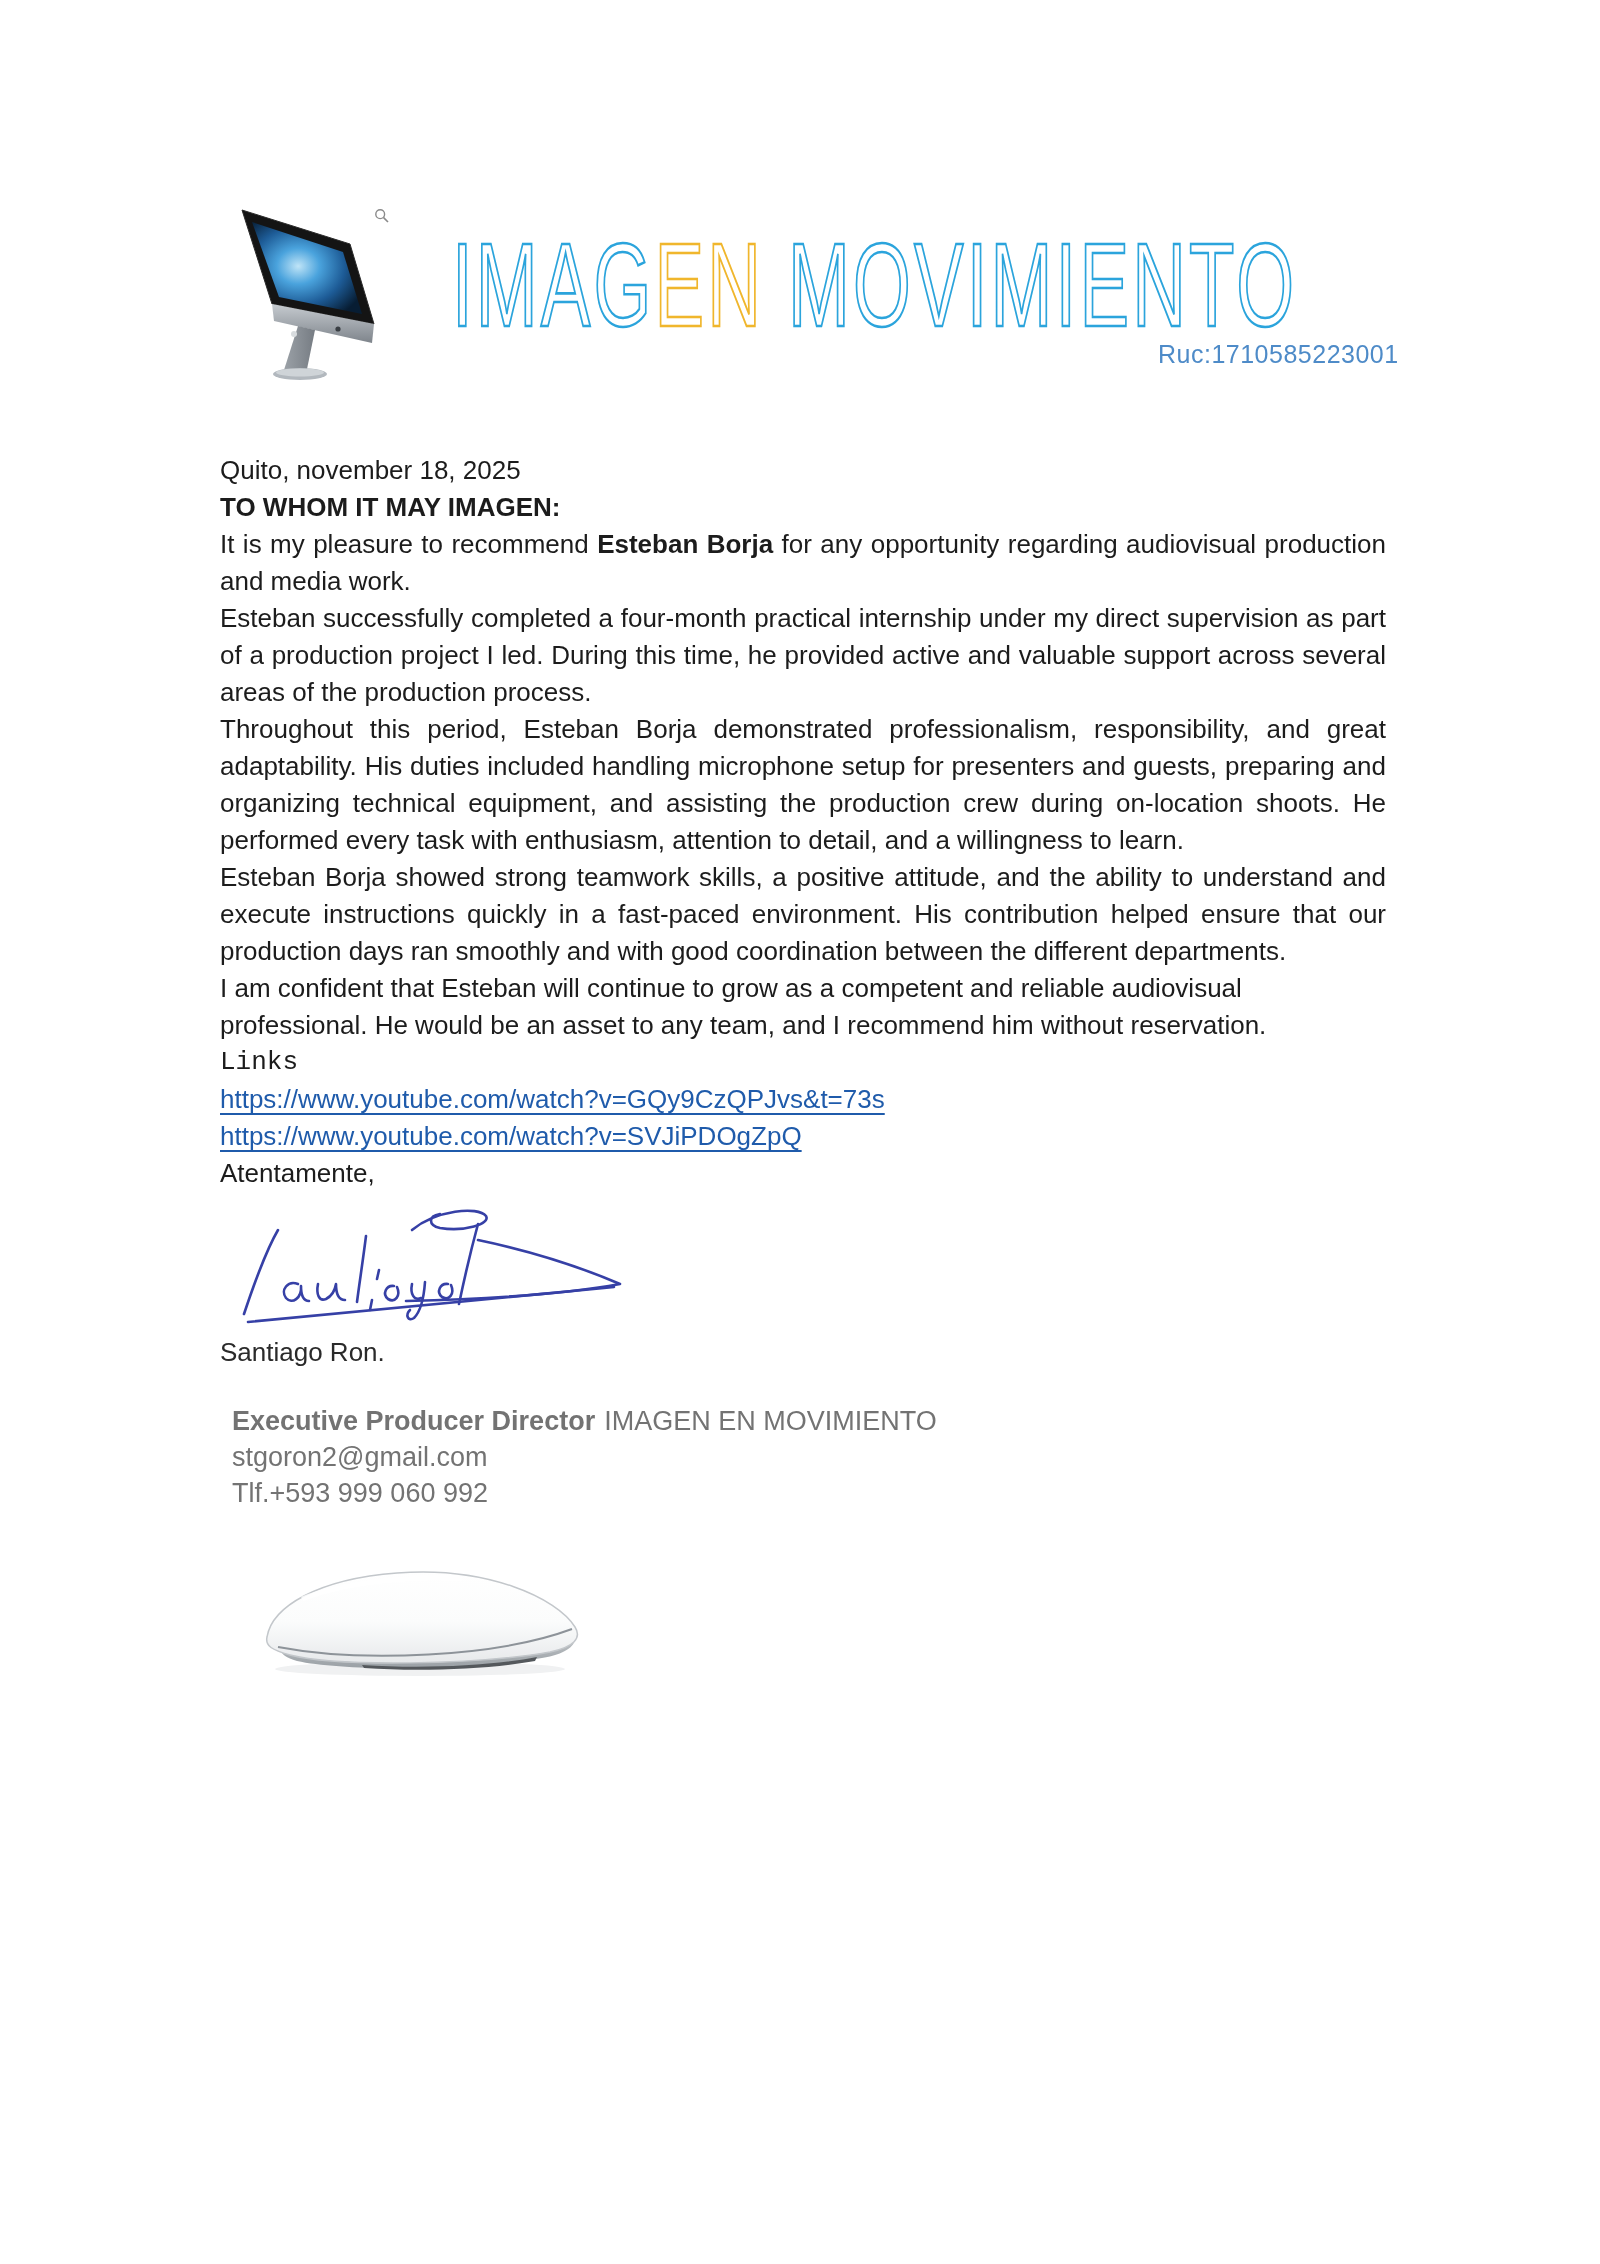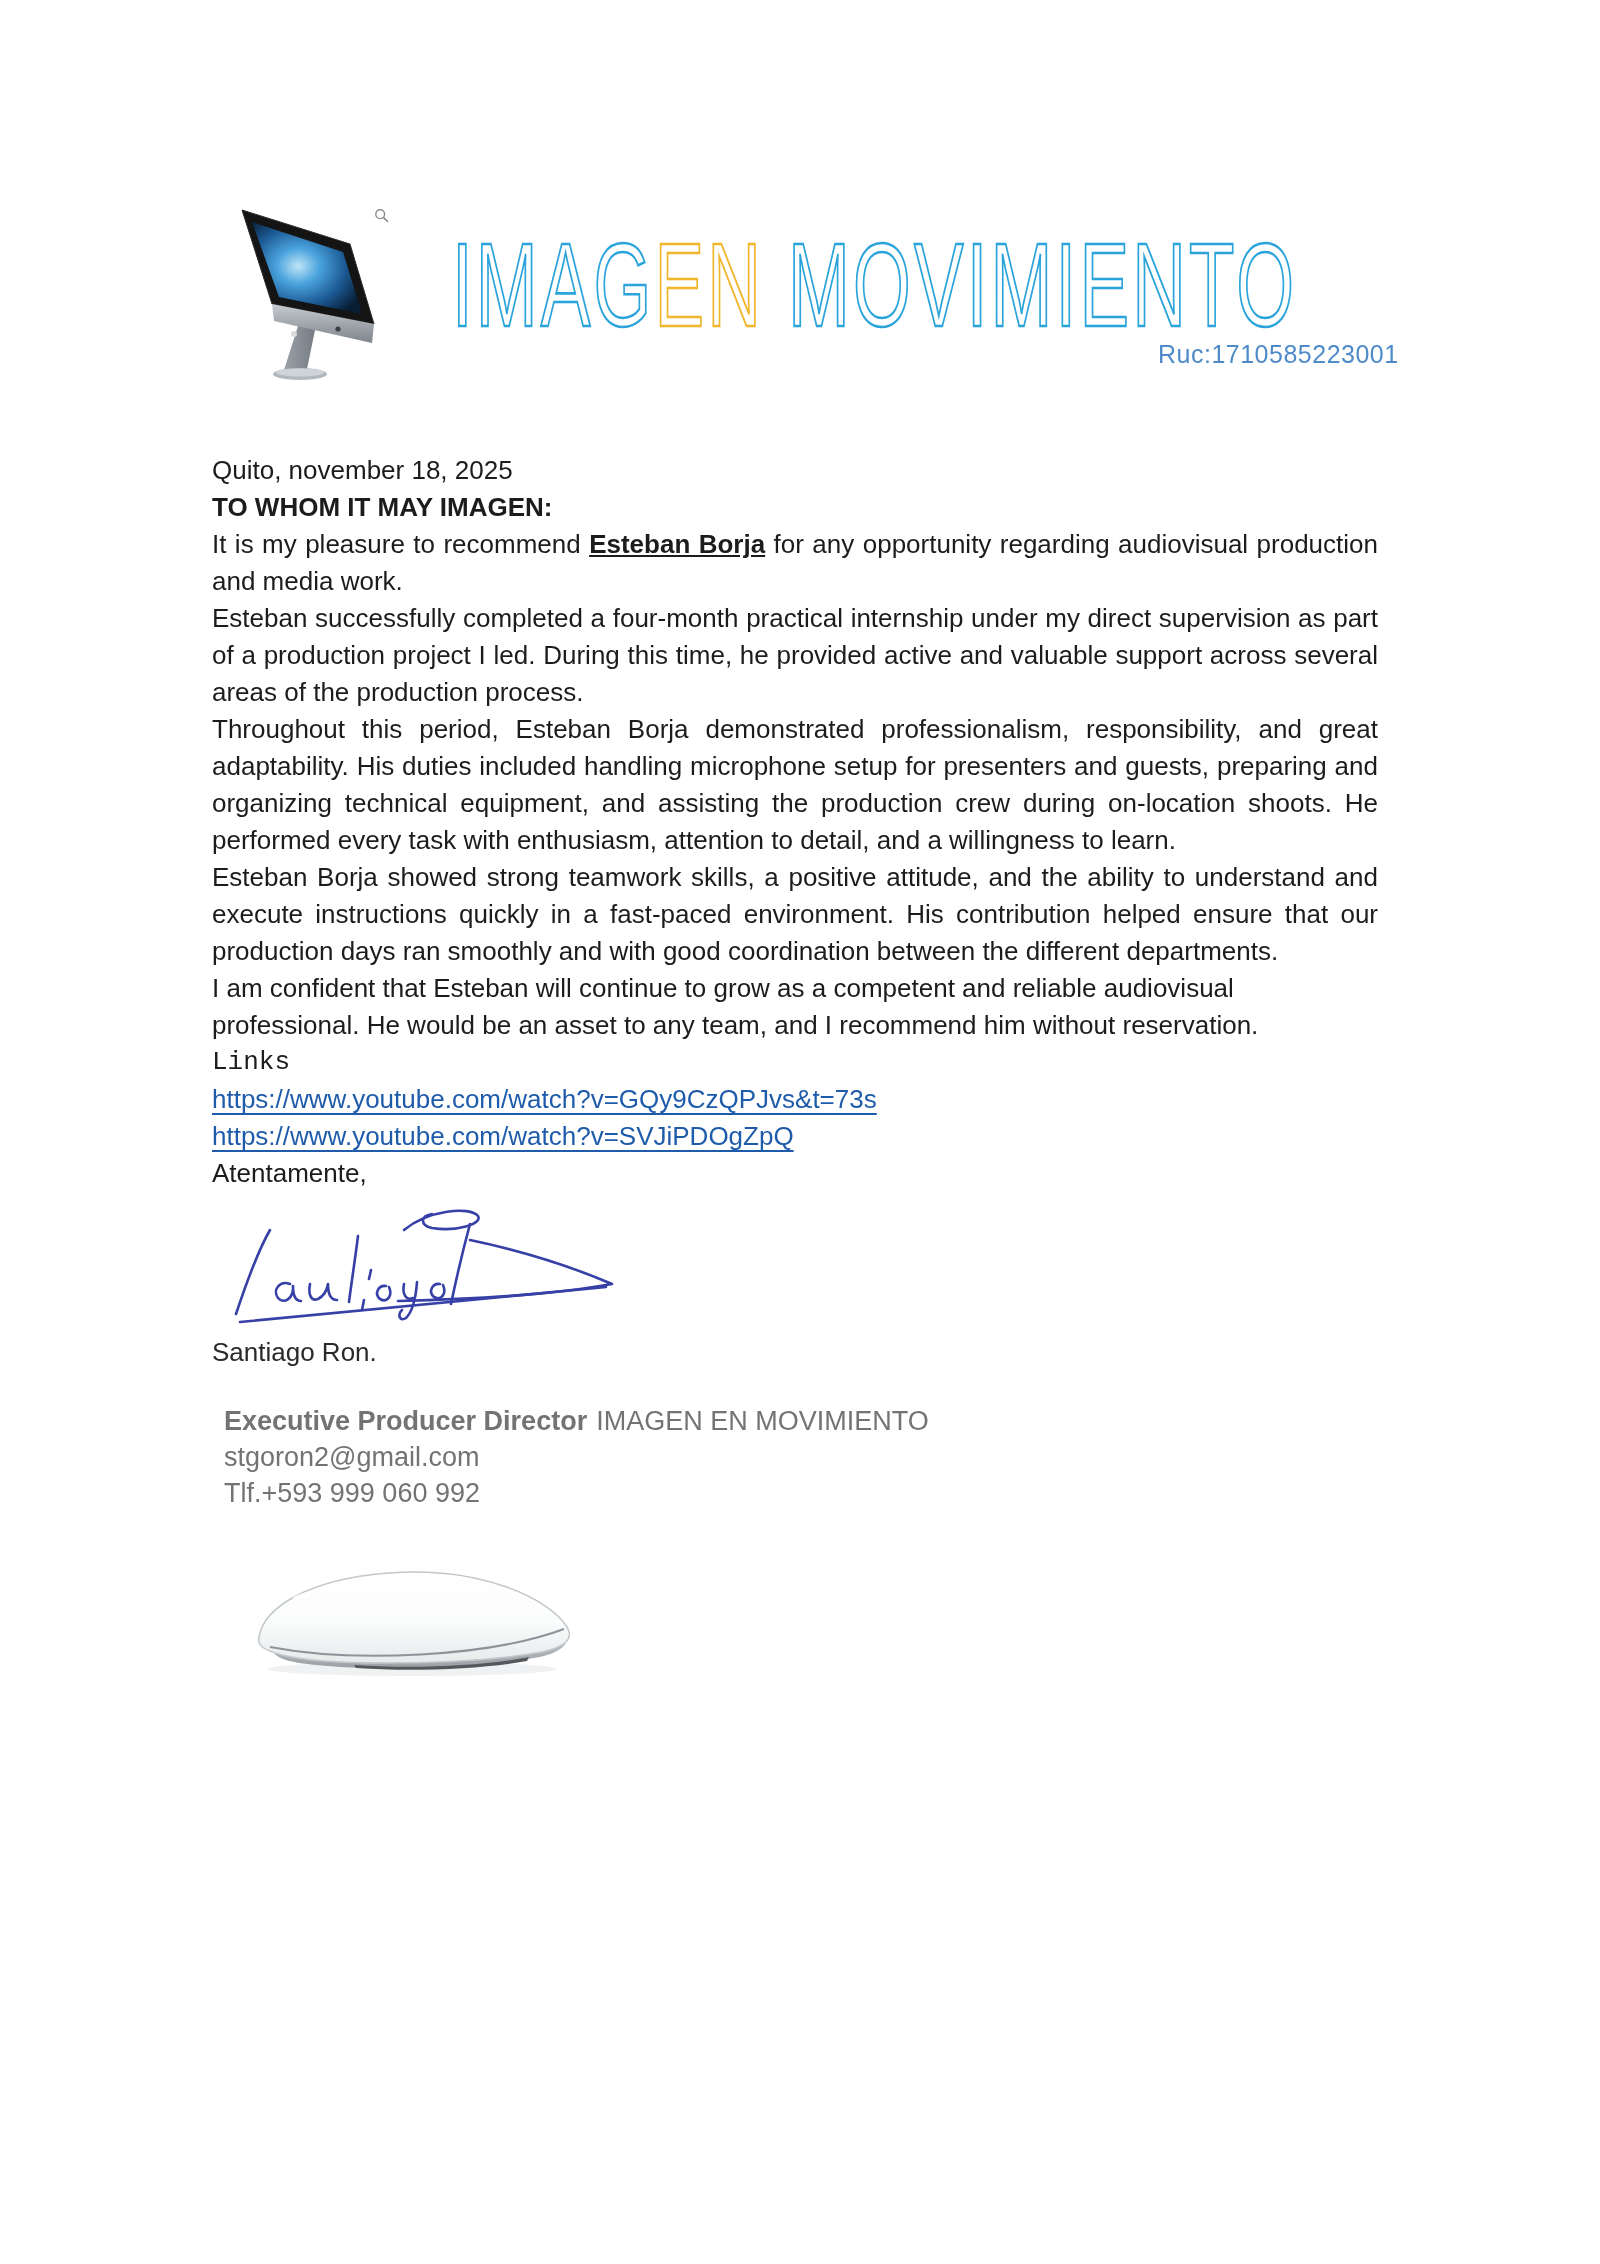--- a/index.html
+++ b/index.html
@@ -18,21 +18,21 @@
   .magnifier { position: absolute; left: 374px; top: 208px; }
   .brand-svg { position: absolute; left: 452px; top: 224px; }
   .ruc {
     position: absolute; left: 1158px; top: 340px;
     font-size: 25px; letter-spacing: 0.5px;
     color: #4e8bc8;
   }
 
   
   .content {
-    position: absolute; left: 212px; top: 452px; width: 1166px;
+    position: absolute; left: 220px; top: 452px; width: 1166px;
     font-size: 26px; line-height: 37px;
   }
   .content p { margin: 0; }
   .date { }
   .salutation { margin-top: 32px; font-weight: bold; }
   .para { margin-top: 30px; text-align: justify; }
   .para-left { margin-top: 28px; }
   .links-label { margin-top: 28px; font-family: Liberation Mono, monospace; }
   .link-line a, .link-line {
     color: #1f5bab;
@@ -42,21 +42,21 @@
   .closing { margin-top: 32px; }
 
   .signature-wrap { margin-top: 10px; margin-left: 6px; height: 132px; }
   .signer-name { margin-top: 18px; margin-left: 12px; font-size: 26px; color: #2a2a2a; }
   .signer-block { margin-top: 32px; margin-left: 12px; font-size: 27px; line-height: 36px; color: #737373; }
   .signer-block .title { font-weight: bold; }
   .signer-block .company { margin-left: 9px; font-weight: normal; }
 
   .mouse-wrap { margin-top: 42px; margin-left: 22px; }
 
-  strong.candidate { font-weight: bold; text-decoration: underline; }
+  strong.candidate { font-weight: bold; }
 </style>
 </head>
 <body>
 
 <div class="page">
 
   <svg class="imac-svg" width="180" height="205" viewBox="0 0 180 205">
     <defs>
       <radialGradient id="scr" cx="42%" cy="48%" r="65%">
         <stop offset="0%" stop-color="#bfe4f7"></stop>

